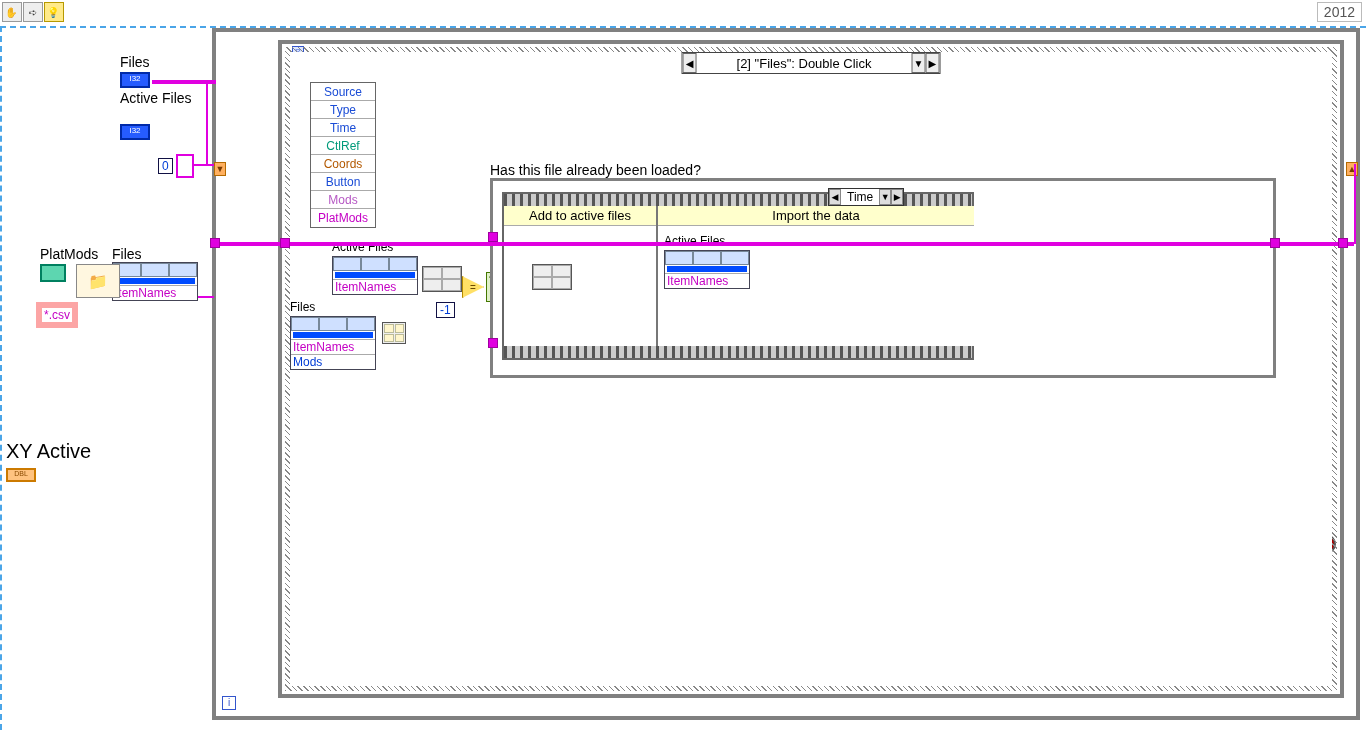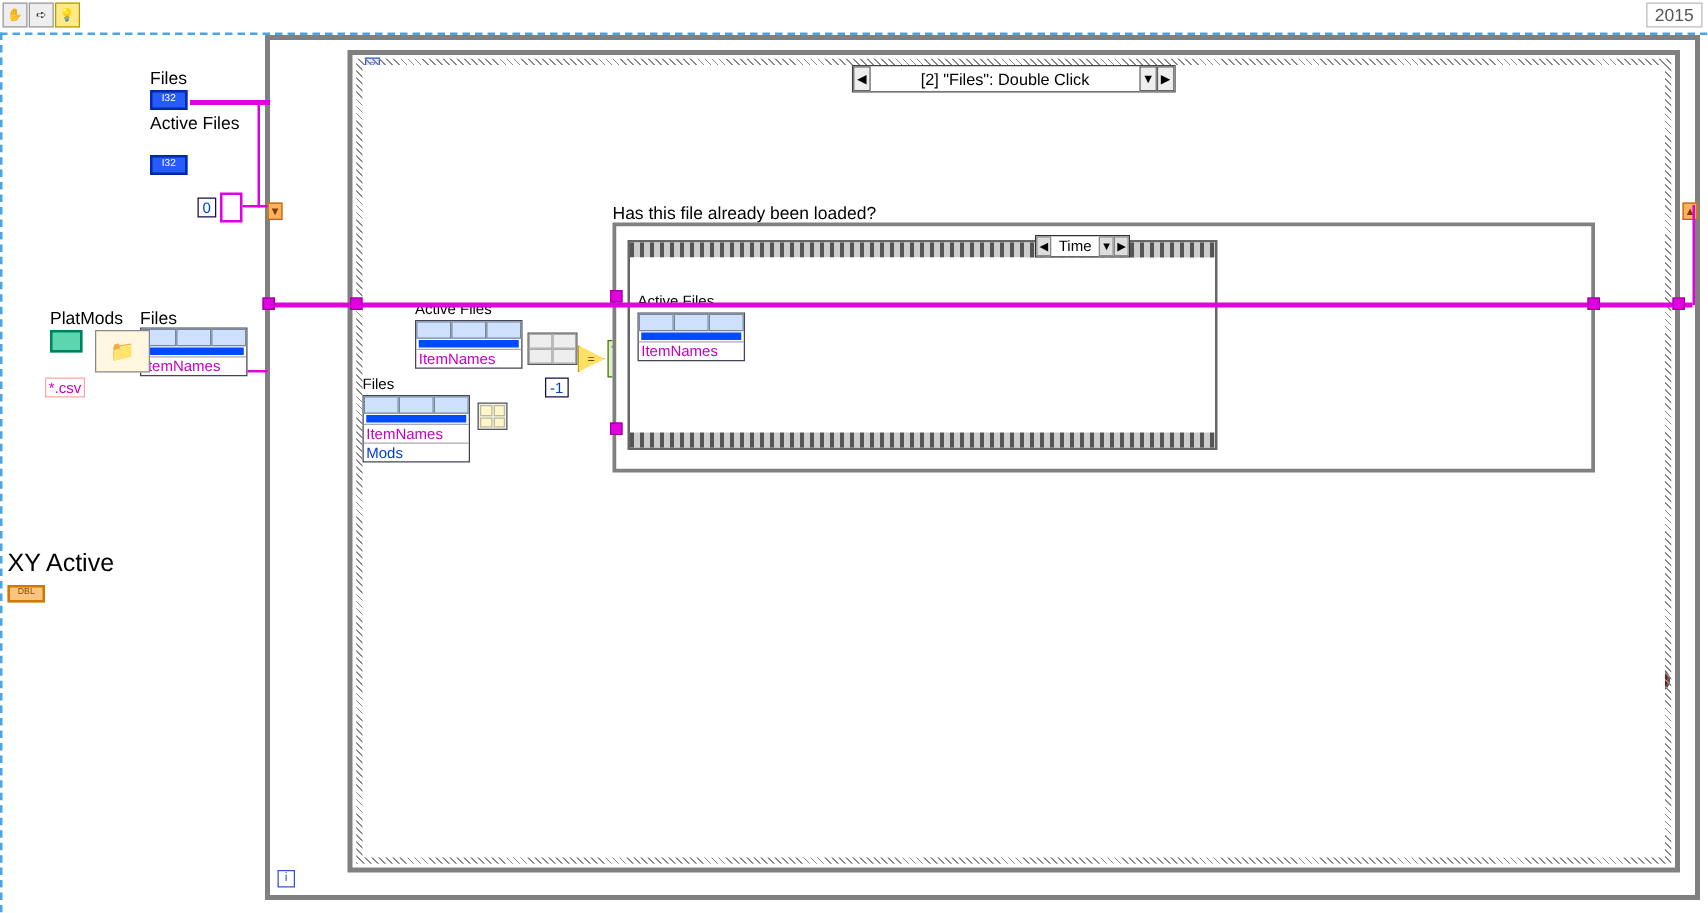--- a/index.html
+++ b/index.html
@@ -100,21 +100,21 @@
 
 
 .stopbtn{width:20px;height:20px;border:2px solid #555;border-radius:50%;background:radial-gradient(circle,#f55 0 50%,#a00 55% 100%)}
 .stop-tunnel{width:10px;height:10px;background:#0a8f00;border:1px solid #055500}
 
 
 .shiftreg{width:12px;height:14px;background:#ffb060;border:1px solid #b56a00;display:flex;align-items:center;justify-content:center;font-size:9px;color:#7a3a00}
 
 
 .folder{width:44px;height:34px;border:1px solid #888;background:#fff7e0;display:flex;align-items:center;justify-content:center;font-size:16px}
-.csv{border:1px solid #fca5a5;color:#c400c4;font-size:12px;padding:0 2px;background:#fff}
+.csv{border:6px solid #fca5a5;color:#c400c4;font-size:12px;padding:0 2px;background:#fff}
 
 .emerald{width:26px;height:18px;border:2px solid #008060;background:#5dd6b0}
 
 .eq-node{width:22px;height:22px;background:#ffe066;border:1px solid #b48a00;clip-path:polygon(0 0,100% 50%,0 100%);display:flex;align-items:center;justify-content:center;font-size:10px;color:#6b4a00}
 .q-node{width:12px;height:30px;border:1px solid #447700;background:#dff0c8;color:#335500;font-size:12px;text-align:center}
 
 .build-arr{width:24px;height:22px;border:1px solid #555;background:#eee;display:grid;grid-template-columns:1fr 1fr;gap:1px;padding:1px}
 .build-arr span{background:#fff6cc;border:1px solid #bb9}
 
 </style>
@@ -122,21 +122,21 @@
 <body>
 
 <div class="canvas">
 
   <div class="abs toolbar">
     <div class="tbtn hand">✋</div>
     <div class="tbtn arrow">➪</div>
     <div class="tbtn bulb">💡</div>
   </div>
 
-  <div class="abs vtag">2015</div>
+  <div class="abs vtag">2012</div>
 
   <div class="abs dashed-frame2"></div>
   <div class="abs" style="left:0;top:26px;width:2px;height:704px;border-left:2px dashed #4aa5e8"></div>
 
   <div class="abs lbl" style="left:120px;top:54px">Files</div>
   <div class="abs term" style="left:120px;top:72px"></div>
 
   <div class="abs lbl" style="left:120px;top:90px">Active Files</div>
   <div class="abs term" style="left:120px;top:108px"></div>
 
@@ -176,20 +176,30 @@
   <div class="abs event-struct">
     <div class="event-inner"></div>
     <div class="abs case-sel">
       <div class="arr">◀</div>
       <div class="txt">[2] "Files": Double Click</div>
       <div class="arr">▼</div>
       <div class="arr">▶</div>
     </div>
   </div>
 
+  <div class="abs unbundle">
+    <div class="row r-source">Source</div>
+    <div class="row r-type">Type</div>
+    <div class="row r-time">Time</div>
+    <div class="row r-ctlref">CtlRef</div>
+    <div class="row r-coords">Coords</div>
+    <div class="row r-button">Button</div>
+    <div class="row r-mods">Mods</div>
+    <div class="row r-platm">PlatMods</div>
+  </div>
 
   <div class="abs lbl-sm" style="left:332px;top:240px">Active Files</div>
   <div class="abs propnode" style="left:332px;top:256px;width:86px">
     <div class="hd">
         <span></span>
         <span></span>
         <span></span>
       </div>
     <div class="bar"></div>
     <div class="row itemnames">ItemNames</div>
@@ -232,21 +242,31 @@
   <div class="abs tf-sel">
     <div class="arr">◀</div>
     <div class="txt">Time</div>
     <div class="arr">▼</div>
     <div class="arr">▶</div>
   </div>
 
   <div class="abs seq">
     <div class="film"></div>
     <div class="body">
+      <div class="frame" style="width:154px">
+        <div class="frame-title">Add to active files</div>
+        <div class="abs small-node" style="left:28px;top:58px">
+            <span></span>
+            <span></span>
+            <span></span>
+            <span></span>
+          </div>
+      </div>
       <div class="frame" style="width:316px">
+        <div class="frame-title">Import the data</div>
         <div class="abs lbl-sm" style="left:6px;top:28px">Active Files</div>
         <div class="abs propnode" style="left:6px;top:44px;width:86px">
           <div class="hd">
               <span></span>
               <span></span>
               <span></span>
             </div>
           <div class="bar"></div>
           <div class="row itemnames">ItemNames</div>
         </div>

